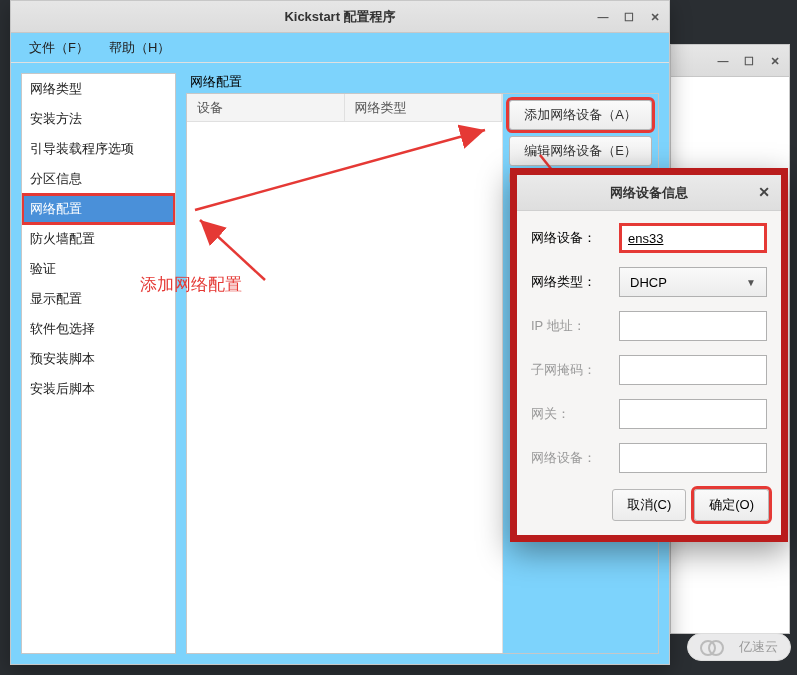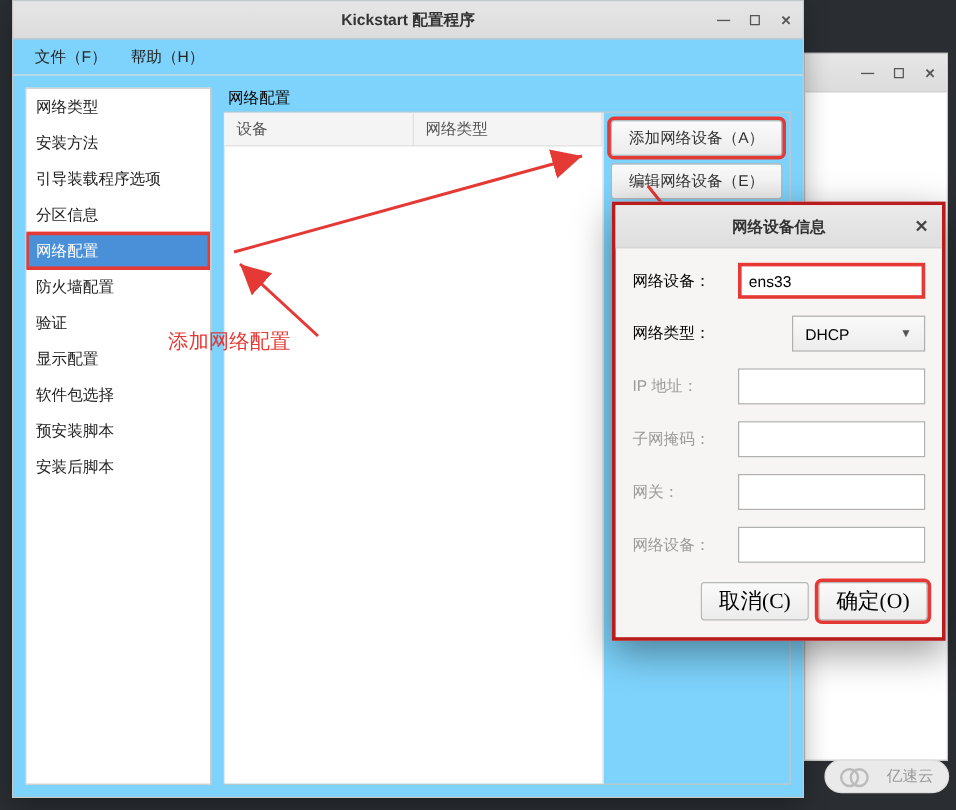--- a/index.html
+++ b/index.html
@@ -21,31 +21,31 @@
   .fieldset { flex:1; border:1px solid #c7c7c7; margin-top:2px; display:flex; }
   .table-area { flex:1; background:#fff; border-right:1px solid #e0e0e0; }
   .thead { display:flex; height:28px; border-bottom:1px solid #e0e0e0; background:#f4f4f4; }
   .th { flex:1; padding:5px 10px; font-size:13px; color:#555; border-right:1px solid #e0e0e0; }
   .btncol { width:155px; display:flex; flex-direction:column; gap:6px; padding:6px; }
   .abtn { height:30px; border:1px solid #b8b8b8; background:linear-gradient(#fafafa,#ececec); border-radius:3px; font-size:13px; color:#333; display:flex; align-items:center; justify-content:center; cursor:pointer; }
   .abtn.hl { outline:3px solid #e53935; outline-offset:0; }
   .abtn.trunc { overflow:hidden; }
 
   
-  .dialog { position:absolute; left:510px; top:168px; width:278px; background:#f6f5f4; border:3px solid #b91c1c; box-shadow:0 10px 30px rgba(0,0,0,.4); z-index:50; }
+  .dialog { position:absolute; left:510px; top:168px; width:278px; background:#f6f5f4; border:7px solid #b91c1c; box-shadow:0 10px 30px rgba(0,0,0,.4); z-index:50; }
   .dlg-title { height:36px; display:flex; align-items:center; justify-content:center; font-size:13px; font-weight:bold; color:#333; position:relative; border-bottom:1px solid #d0d0d0; background:linear-gradient(#eaeaea,#dedede); }
   .dlg-close { position:absolute; right:8px; top:8px; width:18px; height:18px; display:flex; align-items:center; justify-content:center; cursor:pointer; color:#444; font-size:14px; font-weight:bold; }
   .dlg-body { padding:12px 14px 8px; display:grid; grid-template-columns:80px 1fr; row-gap:14px; column-gap:8px; font-size:13px; align-items:center; }
   .dlg-body label.dis { color:#9a9a9a; }
-  .tinput { height:30px; border:1px solid #b0b0b0; padding:0 8px; font-size:13px; background:#fff; width:100%; }
+  .tinput { height:30px; border:1px solid #b0b0b0; padding:0 8px; font-size:13px; background:#fff; width:100%;text-decoration:underline; }
   .tinput.hl { border:3px solid #e53935; padding:0 6px; }
-  .combo { height:30px; border:1px solid #b0b0b0; background:linear-gradient(#fafafa,#ececec); display:flex; align-items:center; justify-content:space-between; padding:0 10px; font-size:13px;margin-left:45px; }
+  .combo { height:30px; border:1px solid #b0b0b0; background:linear-gradient(#fafafa,#ececec); display:flex; align-items:center; justify-content:space-between; padding:0 10px; font-size:13px; }
   .combo .arrow { color:#555; font-size:10px; }
   .dlg-buttons { display:flex; justify-content:flex-end; gap:8px; padding:8px 12px 14px; }
-  .dbtn { height:32px; padding:0 14px; border:1px solid #b8b8b8; background:linear-gradient(#fafafa,#ececec); border-radius:3px; font-size:18px; display:flex; align-items:center; cursor:pointer;font-family:Liberation Serif, serif; }
+  .dbtn { height:32px; padding:0 14px; border:1px solid #b8b8b8; background:linear-gradient(#fafafa,#ececec); border-radius:3px; font-size:13px; display:flex; align-items:center; cursor:pointer; }
   .dbtn.hl { outline:3px solid #e53935; outline-offset:0; }
 
   
   .bgwin { position:absolute; left:670px; top:44px; width:120px; height:590px; background:#fff; border:1px solid #c7c7c7; }
   .bgwin .titlebar { background:linear-gradient(#e6e6e6,#dcdcdc); justify-content:flex-end; }
 
   
   .anno { position:absolute; color:#e53935; font-size:17px; font-weight:500; z-index:40; }
 
   

